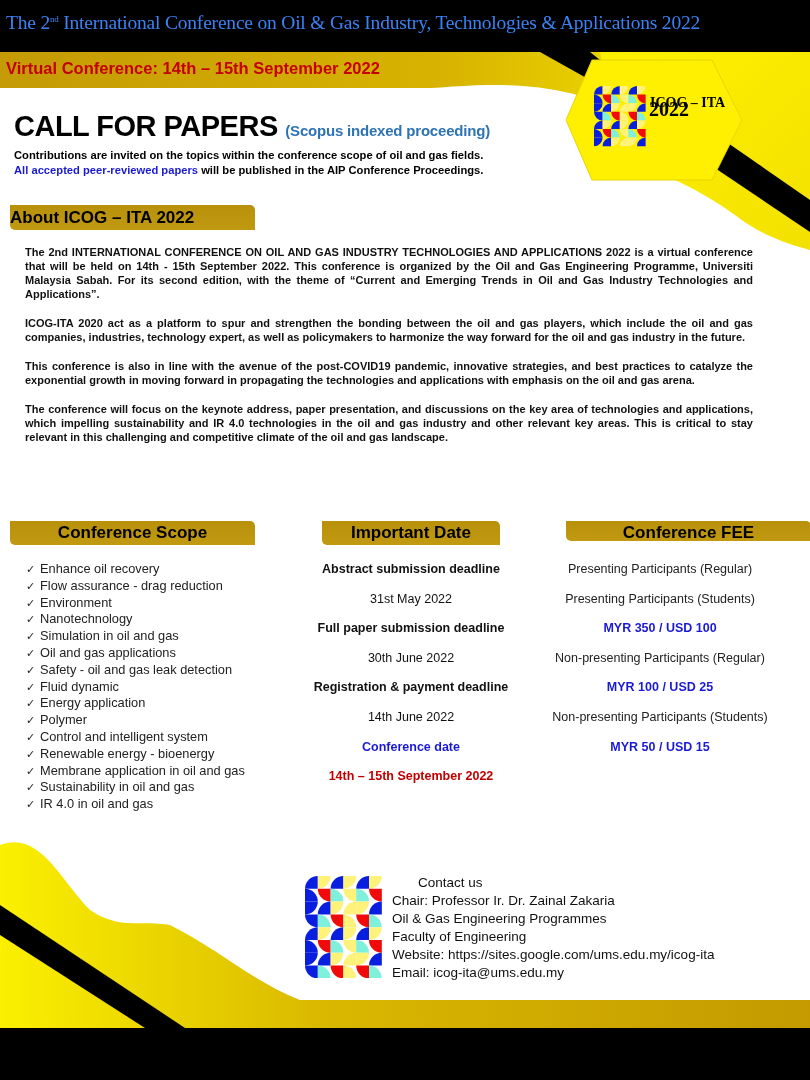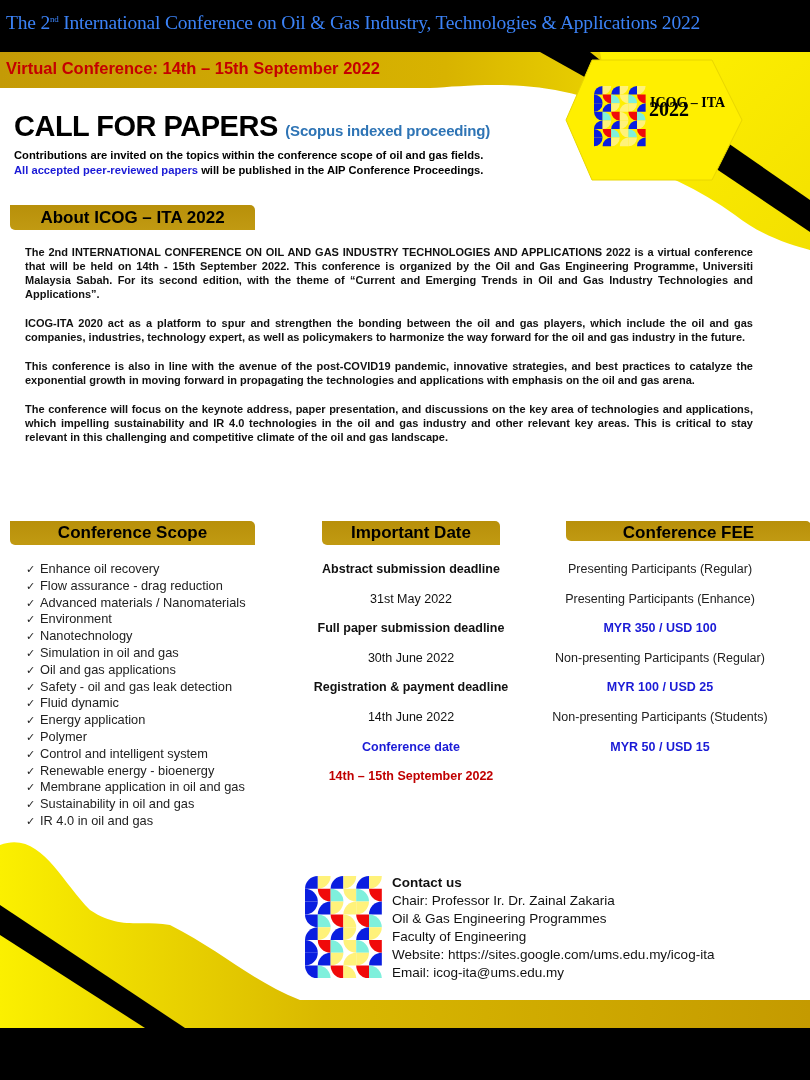--- a/index.html
+++ b/index.html
@@ -20,42 +20,42 @@
   #cfp-sub { font-size: 15px; color: #2e74b5; font-weight: bold; letter-spacing: -0.2px; }
   #contrib { left: 14px; top: 148px; font-size: 11.2px; font-weight: bold; color: #000; white-space: nowrap; line-height: 15px; }
   .blue { color: #1a1ad6; }
 
   
   #logo-box { left: 594px; top: 86px; }
   #logo-text1 { left: 650px; top: 95px; font-family: "Liberation Serif", serif; font-weight: bold; font-size: 14px; color: #000; white-space: nowrap; }
   #logo-text2 { left: 649px; top: 98px; font-family: "Liberation Serif", serif; font-weight: bold; font-size: 20px; color: #000; white-space: nowrap; }
 
   .section-head { background: linear-gradient(#b8900a, #c19a12); color: #000; font-weight: bold; text-align: center; border-radius: 0 5px 0 5px; white-space: nowrap; }
-  #about-head { left: 10px; top: 205px; width: 245px; height: 25px; font-size: 17px; line-height: 25px; text-align: center; }
+  #about-head { left: 10px; top: 205px; width: 245px; height: 25px; font-size: 17px; line-height: 25px; text-align: left; }
 
   #about-body { left: 25px; top: 245px; width: 728px; font-size: 11px; font-weight: bold; color: #111; line-height: 14px; text-align: justify; }
   #about-body p { margin: 0 0 15px 0; }
 
   #scope-head { left: 10px; top: 521px; width: 245px; height: 24px; font-size: 17px; line-height: 24px; }
   #dates-head { left: 322px; top: 521px; width: 178px; height: 24px; font-size: 17px; line-height: 24px; }
   #fee-head { left: 566px; top: 521px; width: 245px; height: 20px; font-size: 17px; line-height: 24px; }
 
   #scope-list { left: 26px; top: 561px; margin: 0; padding: 0; list-style: none; font-size: 12.8px; color: #222; line-height: 16.8px; white-space: nowrap; }
   #scope-list li .ck { display: inline-block; width: 14px; font-size: 11px; }
 
   #dates-col { left: 300px; top: 561px; width: 222px; text-align: center; font-size: 12.5px; color: #111; }
   #fee-col { left: 525px; top: 561px; width: 270px; text-align: center; font-size: 12.5px; color: #222; }
   .row { height: 29.6px; line-height: 16px; }
   .b { font-weight: bold; }
   .red { color: #c00000; font-weight: bold; }
   .bluebold { color: #1a1ad6; font-weight: bold; }
 
   #contact-logo { left: 305px; top: 876px; }
   #contact { left: 392px; top: 874px; font-size: 13.5px; color: #111; line-height: 18px; white-space: nowrap; }
-  #contact .h { font-weight: bold; }
+  #contact .h { font-weight: normal; margin-left: 26px; }
 </style>
 </head>
 <body>
 
 <svg id="bg-svg" class="abs" viewBox="0 0 810 1080" xmlns="http://www.w3.org/2000/svg">
   <defs>
     <linearGradient id="goldG" x1="0" x2="1" y1="0" y2="0">
       <stop offset="0" stop-color="#c49a06"></stop>
       <stop offset="0.55" stop-color="#d8b300"></stop>
       <stop offset="1" stop-color="#fff700"></stop>
@@ -153,21 +153,20 @@
   <p>The conference will focus on the keynote address, paper presentation, and discussions on the key area of technologies and applications, which impelling sustainability and IR 4.0 technologies in the oil and gas industry and other relevant key areas. This is critical to stay relevant in this challenging and competitive climate of the oil and gas landscape.</p>
 </div>
 
 <div id="scope-head" class="abs section-head">Conference Scope</div>
 <div id="dates-head" class="abs section-head">Important Date</div>
 <div id="fee-head" class="abs section-head">Conference FEE</div>
 
 <ul id="scope-list" class="abs">
   <li><span class="ck">✓</span><span>Enhance oil recovery</span></li>
   <li><span class="ck">✓</span><span>Flow assurance - drag reduction</span></li>
-  <li><span class="ck">✓</span><span>Advanced materials / Nanomaterials</span></li>
   <li><span class="ck">✓</span><span>Environment</span></li>
   <li><span class="ck">✓</span><span>Nanotechnology</span></li>
   <li><span class="ck">✓</span><span>Simulation in oil and gas</span></li>
   <li><span class="ck">✓</span><span>Oil and gas applications</span></li>
   <li><span class="ck">✓</span><span>Safety - oil and gas leak detection</span></li>
   <li><span class="ck">✓</span><span>Fluid dynamic</span></li>
   <li><span class="ck">✓</span><span>Energy application</span></li>
   <li><span class="ck">✓</span><span>Polymer</span></li>
   <li><span class="ck">✓</span><span>Control and intelligent system</span></li>
   <li><span class="ck">✓</span><span>Renewable energy - bioenergy</span></li>
@@ -182,21 +181,21 @@
   <div class="row b">Full paper submission deadline</div>
   <div class="row">30th June 2022</div>
   <div class="row b">Registration &amp; payment deadline</div>
   <div class="row">14th June 2022</div>
   <div class="row bluebold">Conference date</div>
   <div class="row red">14th – 15th September 2022</div>
 </div>
 
 <div id="fee-col" class="abs">
   <div class="row">Presenting Participants (Regular)</div>
-  <div class="row">Presenting Participants (Enhance)</div>
+  <div class="row">Presenting Participants (Students)</div>
   <div class="row bluebold">MYR 350 / USD 100</div>
   <div class="row">Non-presenting Participants (Regular)</div>
   <div class="row bluebold">MYR 100 / USD 25</div>
   <div class="row">Non-presenting Participants (Students)</div>
   <div class="row bluebold">MYR 50 / USD 15</div>
 </div>
 
 <svg id="contact-logo" class="abs" width="78" height="102" viewBox="0 0 78 102">
     <path d="M12.8 12.8 L0 12.8 A12.8 12.8 0 0 1 12.8 0 Z" fill="#0a1ee0"></path>
     <path d="M12.8 0 L25.6 0 A12.8 12.8 0 0 1 12.8 12.8 Z" fill="#fff27a"></path>

